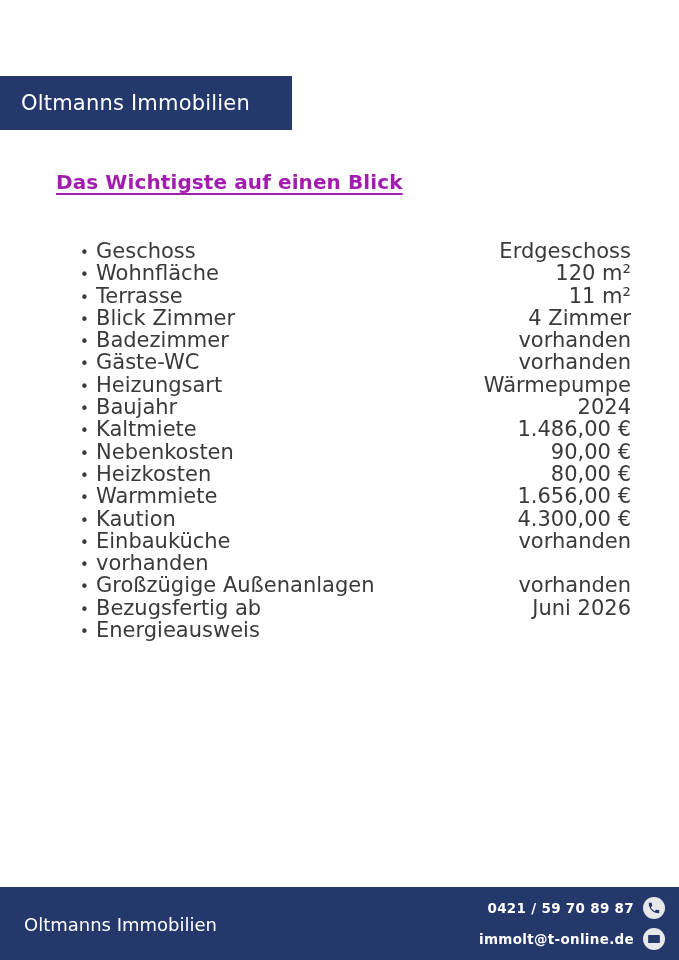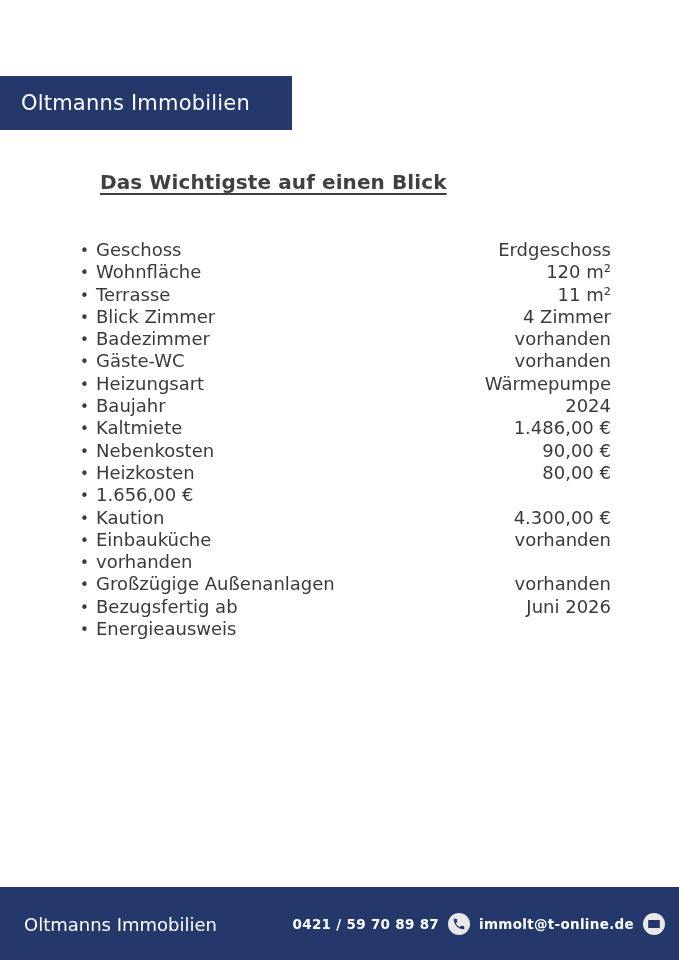--- a/index.html
+++ b/index.html
@@ -36,40 +36,40 @@
   }
 
   
   .content {
     position: absolute;
     left: 0;
     top: 170px;
     width: 679px;
   }
   .section-title {
-    margin: 0 0 0 100px;
+    margin: 0 0 0 56px;
     font-size: 20px;
     font-weight: bold;
-    color: #404040;
+    color: #a21caf;
     text-decoration: underline;
     text-underline-offset: 4px;
     letter-spacing: 0.1px;
   }
 
   .spec-list {
     list-style: none;
     margin: 45px 0 0 0;
     padding: 0;
   }
   .spec-row {
     display: flex;
     align-items: baseline;
-    padding: 0 68px 0 80px;
+    padding: 0 48px 0 80px;
     height: 22.3px;
-    font-size: 18px;
+    font-size: 21px;
   }
   .bullet {
     width: 16px;
     flex: 0 0 16px;
     color: #3a3a3a;
     font-size: 15px;
     line-height: 1;
   }
   .bullet::before {
     content: "\2022";
@@ -102,20 +102,21 @@
     transform: translateY(-50%);
     color: #ffffff;
     font-size: 18px;
   }
   .footer-contact {
     position: absolute;
     right: 14px;
     top: 0;
     height: 73px;
     display: flex;
+    flex-direction: column;
     justify-content: center;
     gap: 9px;
   }
   .contact-line {
     display: flex;
     align-items: center;
     justify-content: flex-end;
     gap: 9px;
   }
   .contact-text {
@@ -199,20 +200,21 @@
       <span class="spec-label">Nebenkosten</span>
       <span class="spec-value">90,00 €</span>
     </li>
     <li class="spec-row">
       <span class="bullet"></span>
       <span class="spec-label">Heizkosten</span>
       <span class="spec-value">80,00 €</span>
     </li>
     <li class="spec-row">
       <span class="bullet"></span>
+      <span class="spec-label">Warmmiete</span>
       <span class="spec-value">1.656,00 €</span>
     </li>
     <li class="spec-row">
       <span class="bullet"></span>
       <span class="spec-label">Kaution</span>
       <span class="spec-value">4.300,00 €</span>
     </li>
     <li class="spec-row">
       <span class="bullet"></span>
       <span class="spec-label">Einbauküche</span>

